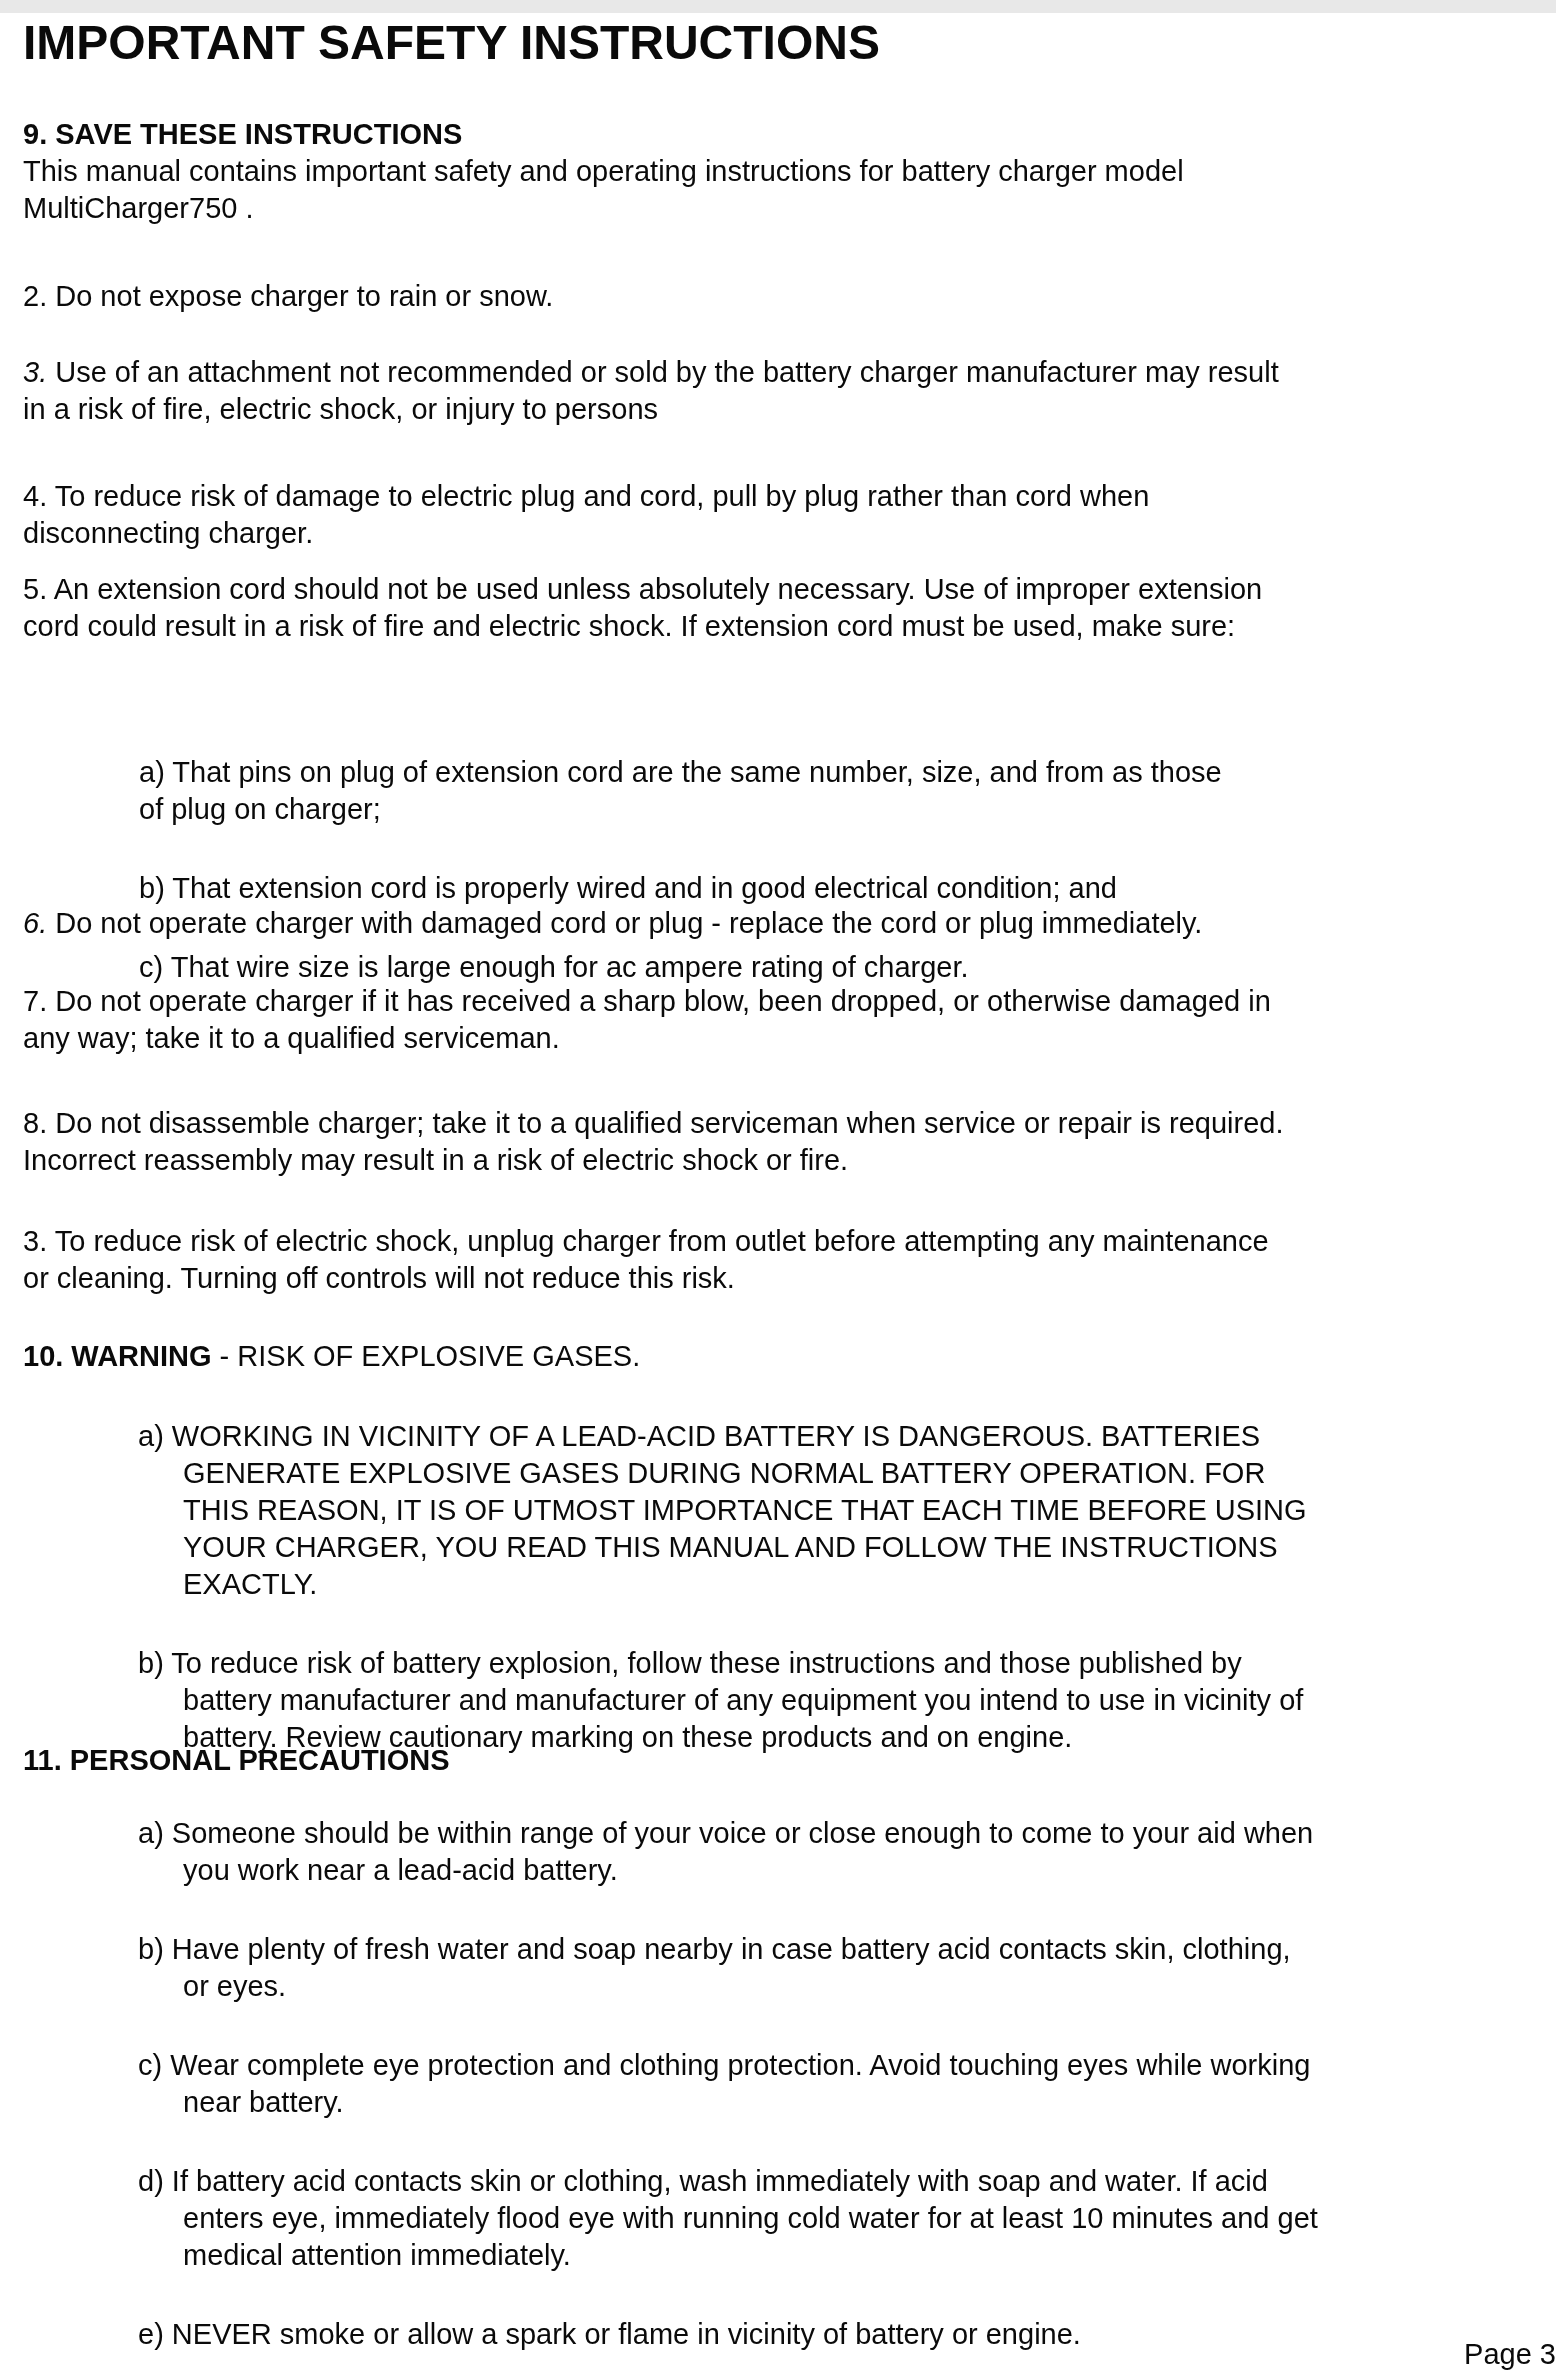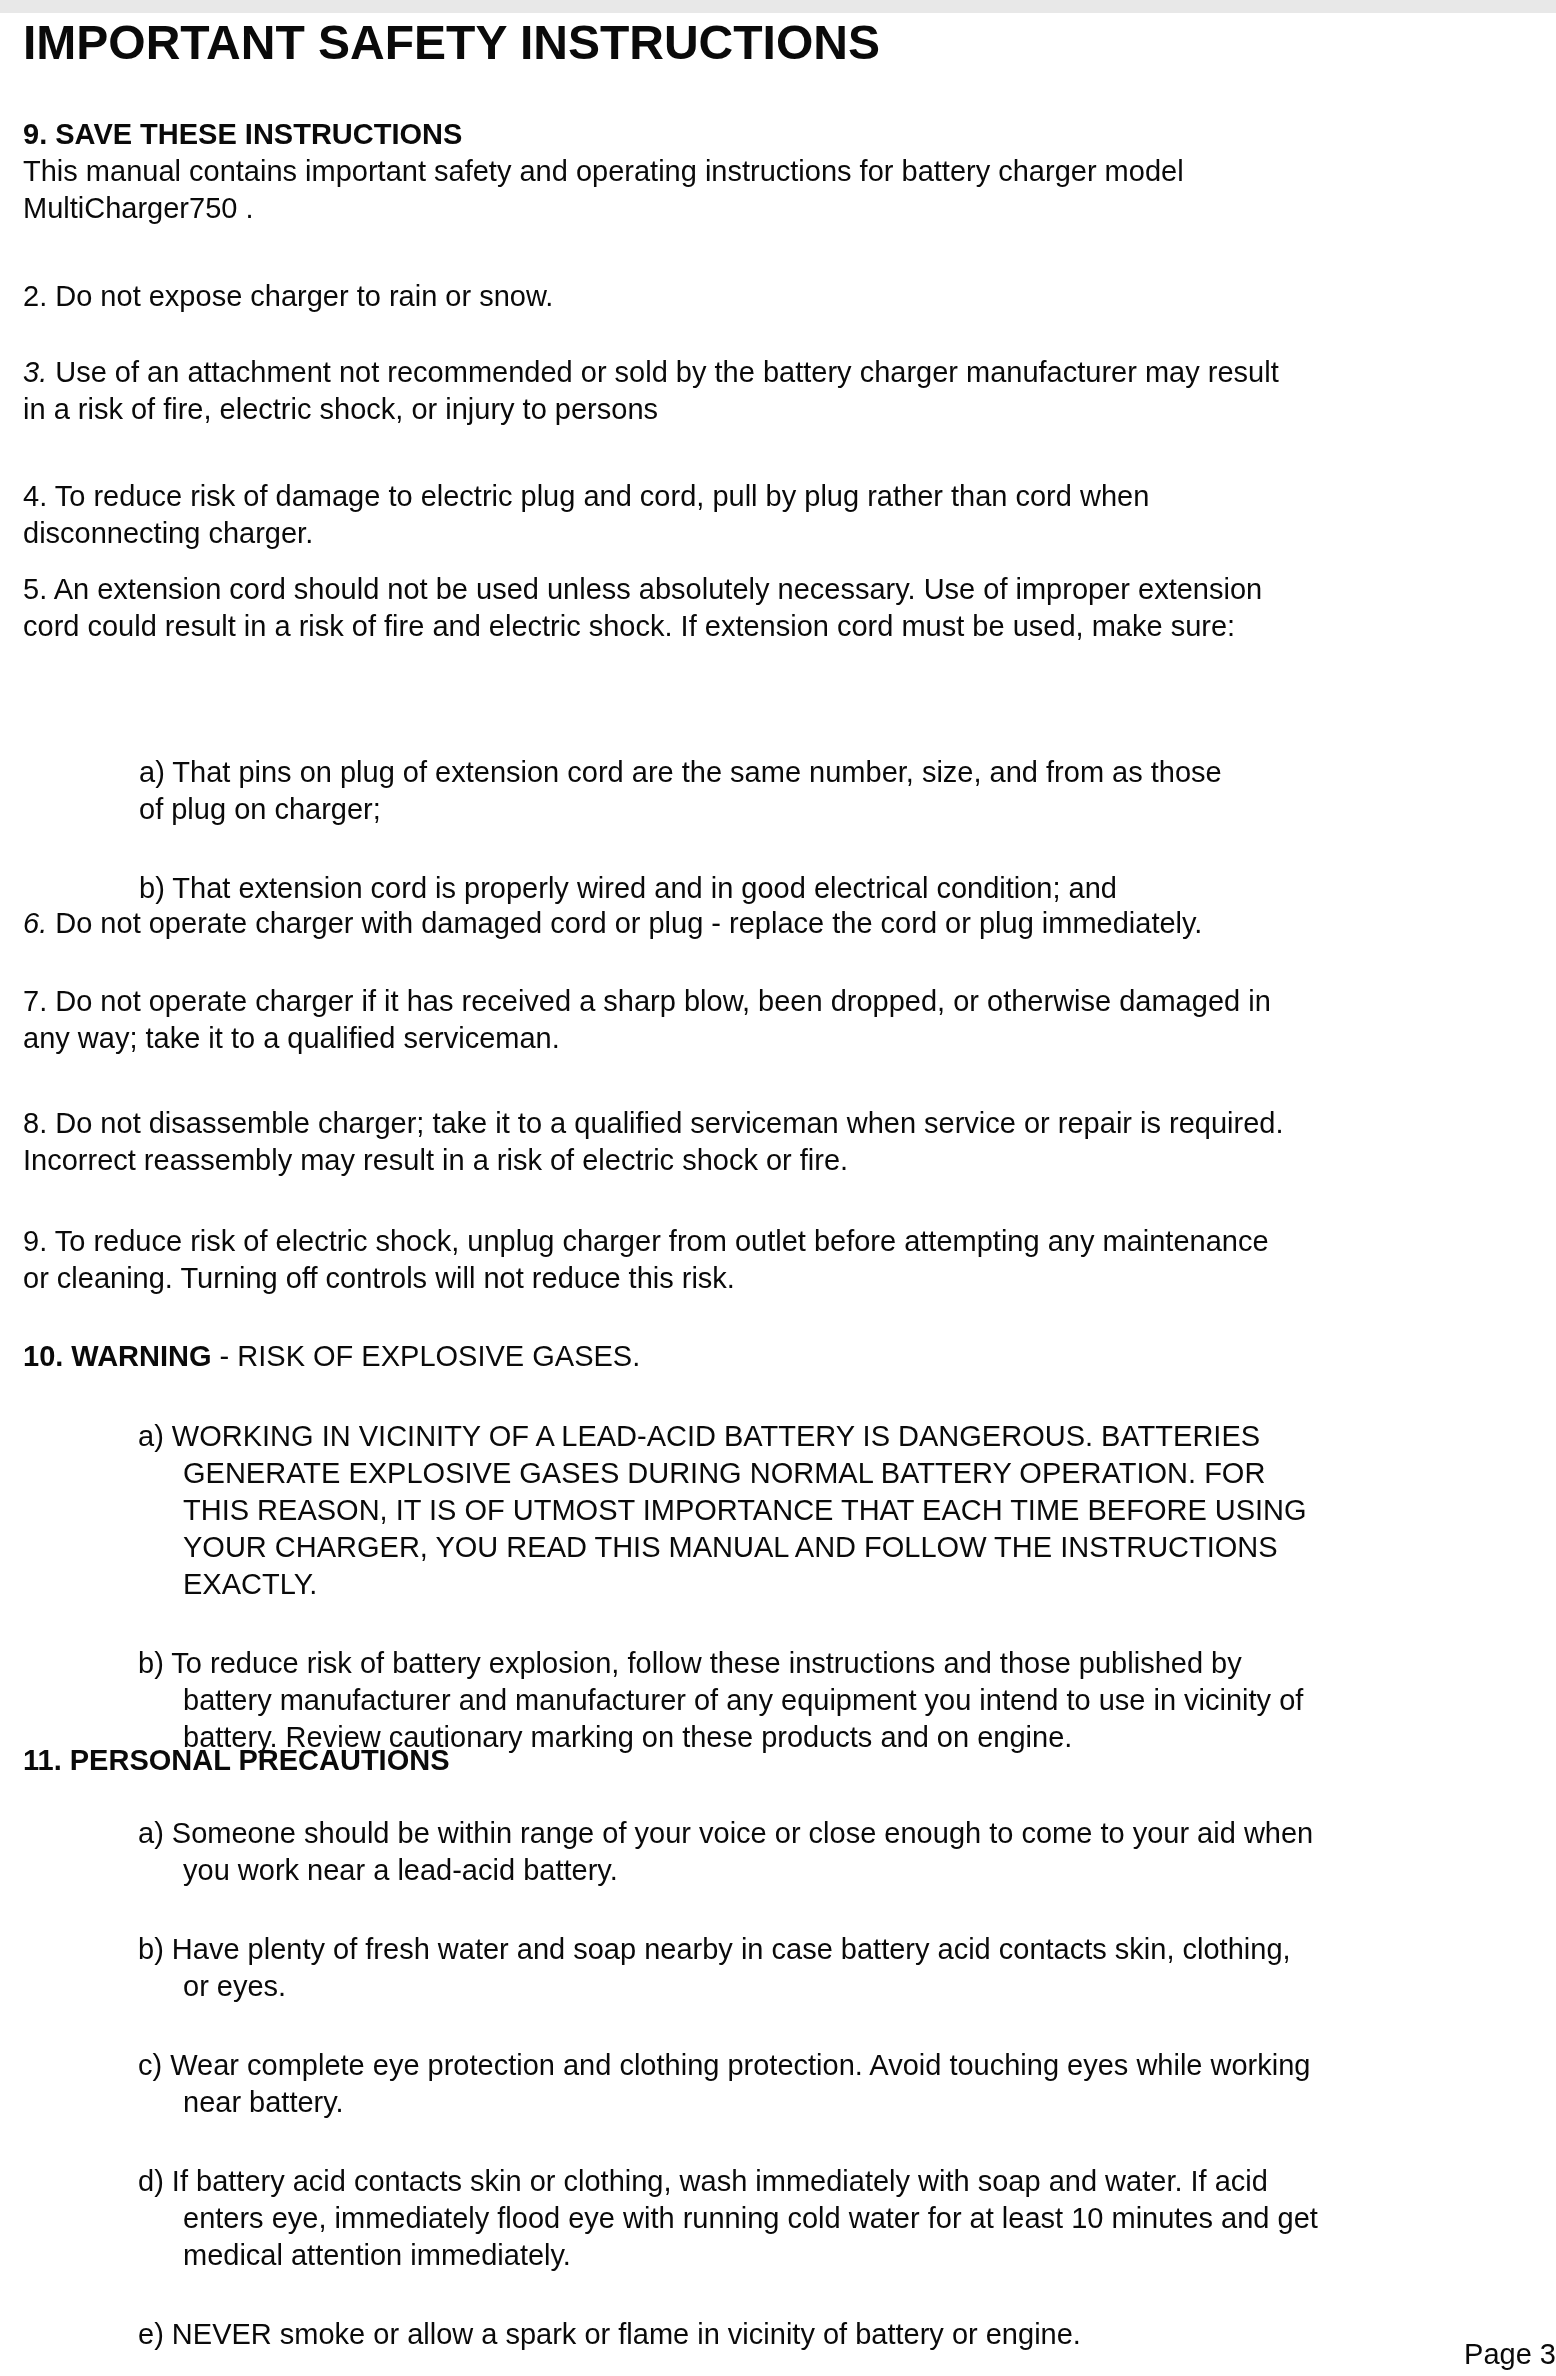--- a/index.html
+++ b/index.html
@@ -46,31 +46,32 @@
   <p class="abs" style="top:465px">4. To reduce risk of damage to electric plug and cord, pull by plug rather than cord when
 disconnecting charger.</p>
 
   <p class="abs" style="top:558px">5. An extension cord should not be used unless absolutely necessary. Use of improper extension
 cord could result in a risk of fire and electric shock. If extension cord must be used, make sure:</p>
 
   <div class="abs sub" style="top:704px">
     <p class="flat">a) That pins on plug of extension cord are the same number, size, and from as those
 of plug on charger;</p>
     <p class="flat">b) That extension cord is properly wired and in good electrical condition; and</p>
+    <p class="flat">c) That wire size is large enough for ac ampere rating of charger.</p>
   </div>
 
   <p class="abs" style="top:892px"><span class="it">6.</span><span> Do not operate charger with damaged cord or plug - replace the cord or plug immediately.</span></p>
 
   <p class="abs" style="top:970px">7. Do not operate charger if it has received a sharp blow, been dropped, or otherwise damaged in
 any way; take it to a qualified serviceman.</p>
 
   <p class="abs" style="top:1092px">8. Do not disassemble charger; take it to a qualified serviceman when service or repair is required.
 Incorrect reassembly may result in a risk of electric shock or fire.</p>
 
-  <p class="abs" style="top:1210px">9. To reduce risk of electric shock, unplug charger from outlet before attempting any maintenance
+  <p class="abs" style="top:1210px">3. To reduce risk of electric shock, unplug charger from outlet before attempting any maintenance
 or cleaning. Turning off controls will not reduce this risk.</p>
 
   <p class="abs" style="top:1325px"><span class="b">10. WARNING</span><span> - RISK OF EXPLOSIVE GASES.</span></p>
 
   <div class="abs sub" style="top:1368px">
     <p class="hang">a) WORKING IN VICINITY OF A LEAD-ACID BATTERY IS DANGEROUS. BATTERIES
 GENERATE EXPLOSIVE GASES DURING NORMAL BATTERY OPERATION. FOR
 THIS REASON, IT IS OF UTMOST IMPORTANCE THAT EACH TIME BEFORE USING
 YOUR CHARGER, YOU READ THIS MANUAL AND FOLLOW THE INSTRUCTIONS
 EXACTLY.</p>

